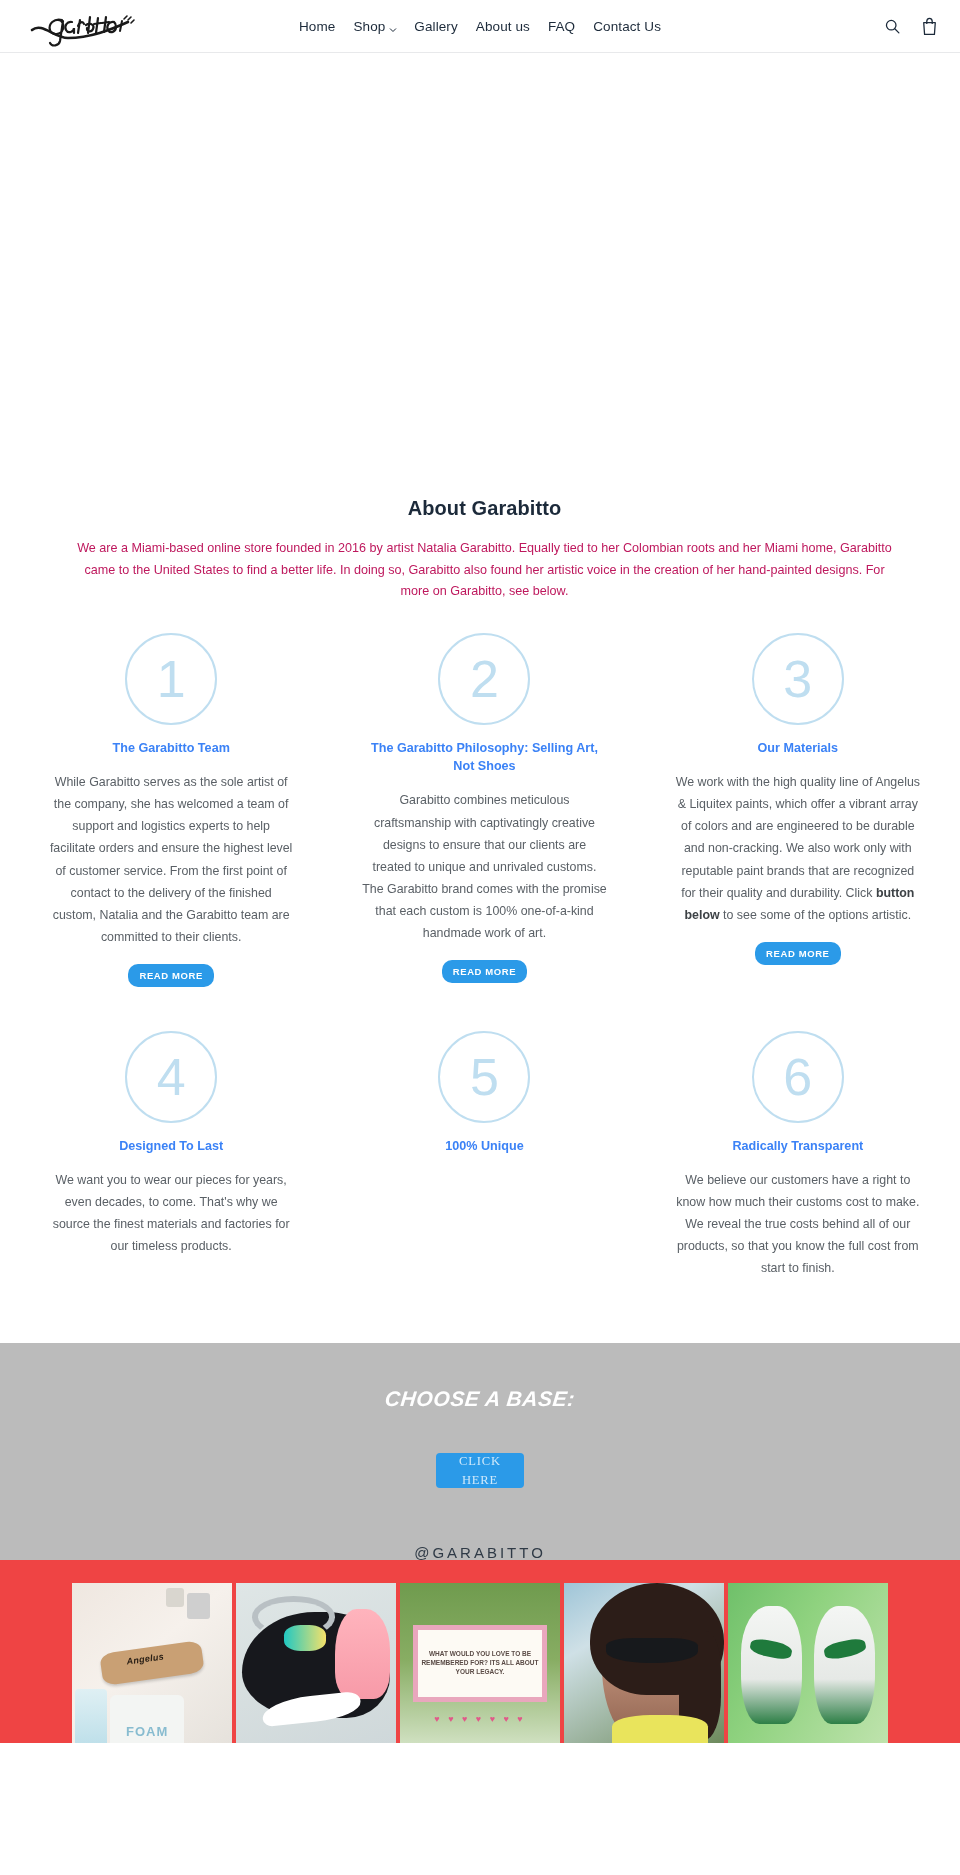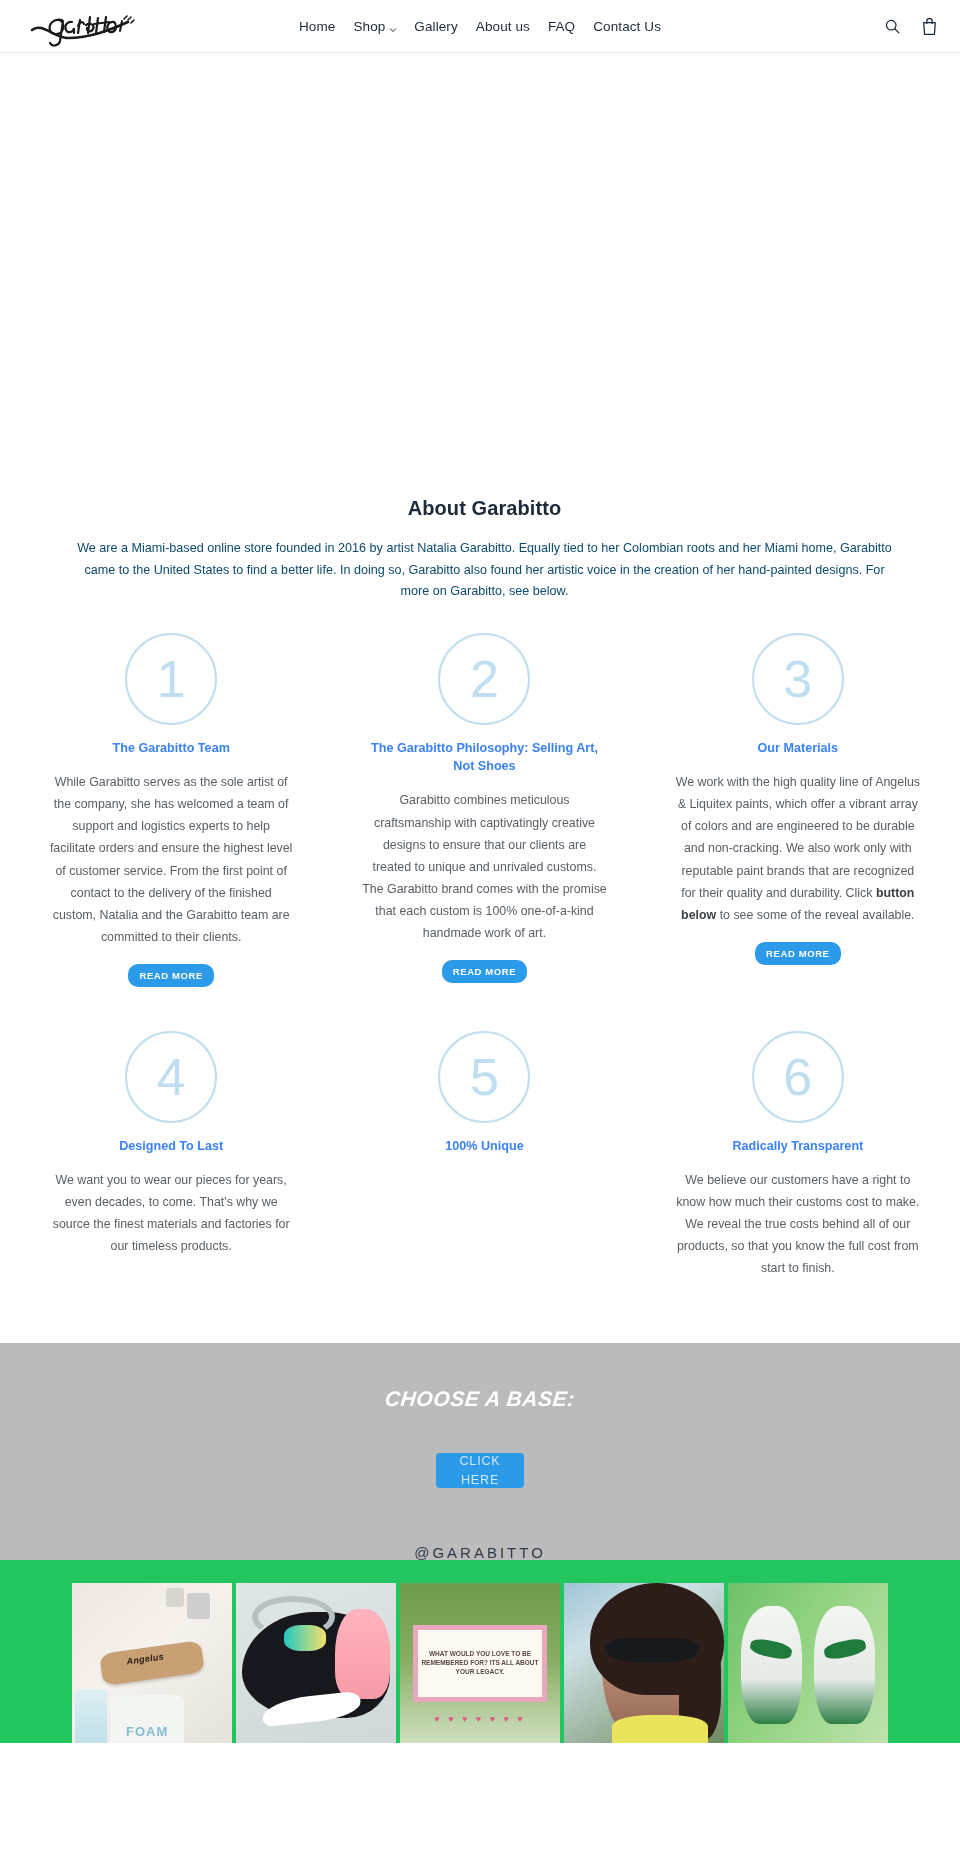--- a/index.html
+++ b/index.html
@@ -86,21 +86,21 @@
     color: #1c2a3a;
     letter-spacing: 0.1px;
     padding-top: 14px;
   }
   .about-intro {
     width: 820px;
     margin: 18px auto 0 auto;
     text-align: center;
     font-size: 12.6px;
     line-height: 1.72;
-    color: #0c4a6e;
+    color: #be185d;
   }
 
   
   .cols {
     width: 900px;
     margin: 30px auto 0 auto;
     display: grid;
     grid-template-columns: repeat(3, 1fr);
     column-gap: 40px;
     row-gap: 0px;
@@ -186,27 +186,27 @@
     width: 88px;
     height: 35px;
     background: #2b9ae8;
     border: none;
     border-radius: 4px;
     color: #cfe9fb;
     font-size: 12.6px;
     line-height: 1.5;
     letter-spacing: 0.8px;
     cursor: pointer;
-    font-family: Liberation Sans, sans-serif;
+    font-family: Liberation Serif, serif;
   }
 
   
   .ig-section {
     width: 960px;
-    background: #22c55e;
+    background: #ef4444;
     text-align: center;
     padding-top: 0px;
   }
   .ig-handle {
     font-size: 15px;
     letter-spacing: 3px;
     color: #2f3a46;
     margin-top: -16px;
     position: relative;
     z-index: 2;
@@ -383,21 +383,21 @@
       <div class="col-title">The Garabitto Philosophy: Selling Art, Not Shoes</div>
       <div class="col-body">Garabitto combines meticulous craftsmanship with captivatingly creative designs to ensure that our clients are treated to unique and unrivaled customs. The Garabitto brand comes with the promise that each custom is 100% one-of-a-kind handmade work of art.</div>
       <button class="btn-read">READ MORE</button>
     </div>
 
     <div class="col">
       <div class="numcircle">
         <span>3</span>
       </div>
       <div class="col-title">Our Materials</div>
-      <div class="col-body"><span>We work with the high quality line of Angelus &amp; Liquitex paints, which offer a vibrant array of colors and are engineered to be durable and non-cracking. We also work only with reputable paint brands that are recognized for their quality and durability. Click </span><b>button below</b><span> to see some of the reveal available.</span></div>
+      <div class="col-body"><span>We work with the high quality line of Angelus &amp; Liquitex paints, which offer a vibrant array of colors and are engineered to be durable and non-cracking. We also work only with reputable paint brands that are recognized for their quality and durability. Click </span><b>button below</b><span> to see some of the options artistic.</span></div>
       <button class="btn-read">READ MORE</button>
     </div>
   </div>
 
   <div class="cols row2">
 
     <div class="col">
       <div class="numcircle">
         <span>4</span>
       </div>

